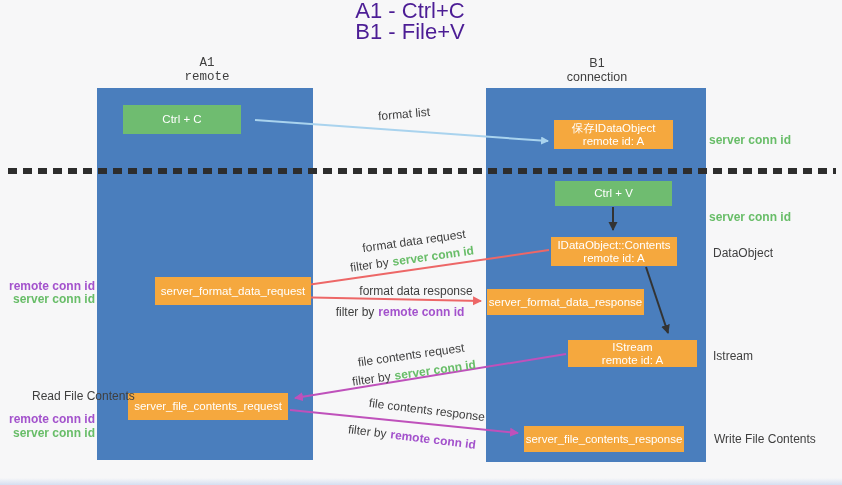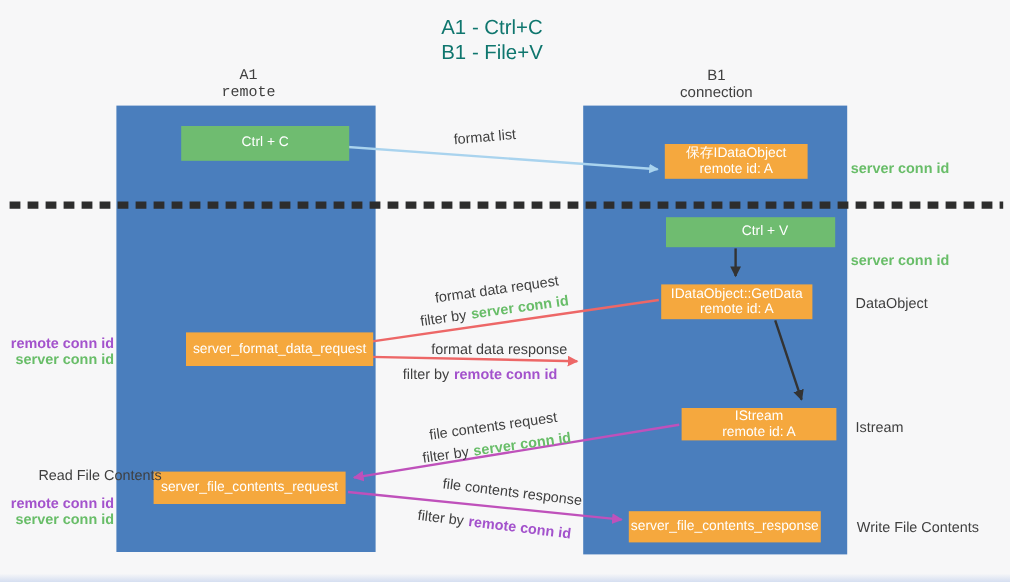--- a/index.html
+++ b/index.html
@@ -2,22 +2,22 @@
 <html><head>
 <meta charset="utf-8">
 <style>
   html,body { margin:0; padding:0; }
   body { font-family: "Liberation Sans", sans-serif; background:#e9e9e9; }
   .canvas {
     position:relative; width:842px; height:485px; overflow:hidden;
     background:#f7f7f8; margin:0 auto;
   }
   .title {
-    position:absolute; left:410px; top:12px; transform:translateX(-50%);
-    text-align:center; font-size:17px; color:#0f766e; line-height:21px;
+    position:absolute; left:410px; top:0; transform:translateX(-50%);
+    text-align:center; font-size:22px; color:#4c1d95; line-height:21px;
   }
   .col-heading {
     position:absolute; text-align:center; font-size:12.5px; color:#3f3f3f;
     line-height:14px; transform:translateX(-50%); z-index:4;
   }
   .lane {
     position:absolute; background:#4a7ebd; z-index:1;
   }
   .arrow-layer { position:absolute; left:0; top:0; z-index:2; }
   .node {
@@ -94,42 +94,45 @@
 
     <line x1="549" y1="250" x2="293" y2="287" stroke="#ed6767" stroke-width="2" marker-end="url(#mred)"></line>
 
     <line x1="288" y1="297" x2="481" y2="301" stroke="#ed6767" stroke-width="2" marker-end="url(#mred)"></line>
 
     <line x1="566" y1="354" x2="295" y2="398" stroke="#bf51bb" stroke-width="2" marker-end="url(#mmag)"></line>
 
     <line x1="290" y1="410" x2="518" y2="433" stroke="#bf51bb" stroke-width="2" marker-end="url(#mmag)"></line>
   </svg>
 
-  <div class="node green" style="left:151px; top:105px; width:140px; height:29px;text-align:center;">
+  <div class="node green" style="left:123px; top:105px; width:118px; height:29px;text-align:center;">
     <div>Ctrl + C</div>
   </div>
 
   <div class="node orange" style="left:554px; top:120px; width:119px; height:29px;">
     <div>保存IDataObject</div>
     <div>remote id: A</div>
   </div>
 
-  <div class="node green" style="left:555px; top:181px; width:117px; height:25px;padding-left:24px;">
+  <div class="node green" style="left:555px; top:181px; width:117px; height:25px;">
     <div>Ctrl + V</div>
   </div>
 
   <div class="node orange" style="left:551px; top:237px; width:126px; height:29px;">
-    <div>IDataObject::GetData</div>
+    <div>IDataObject::Contents</div>
     <div>remote id: A</div>
   </div>
 
   <div class="node orange" style="left:130px; top:277px; width:156px; height:28px;margin-left:25px;">
     <div>server_format_data_request</div>
   </div>
 
+  <div class="node orange" style="left:487px; top:289px; width:157px; height:26px;">
+    <div>server_format_data_response</div>
+  </div>
 
   <div class="node orange" style="left:568px; top:340px; width:129px; height:27px;">
     <div>IStream</div>
     <div>remote id: A</div>
   </div>
 
   <div class="node orange" style="left:524px; top:426px; width:160px; height:26px;">
     <div>server_file_contents_response</div>
   </div>
 

